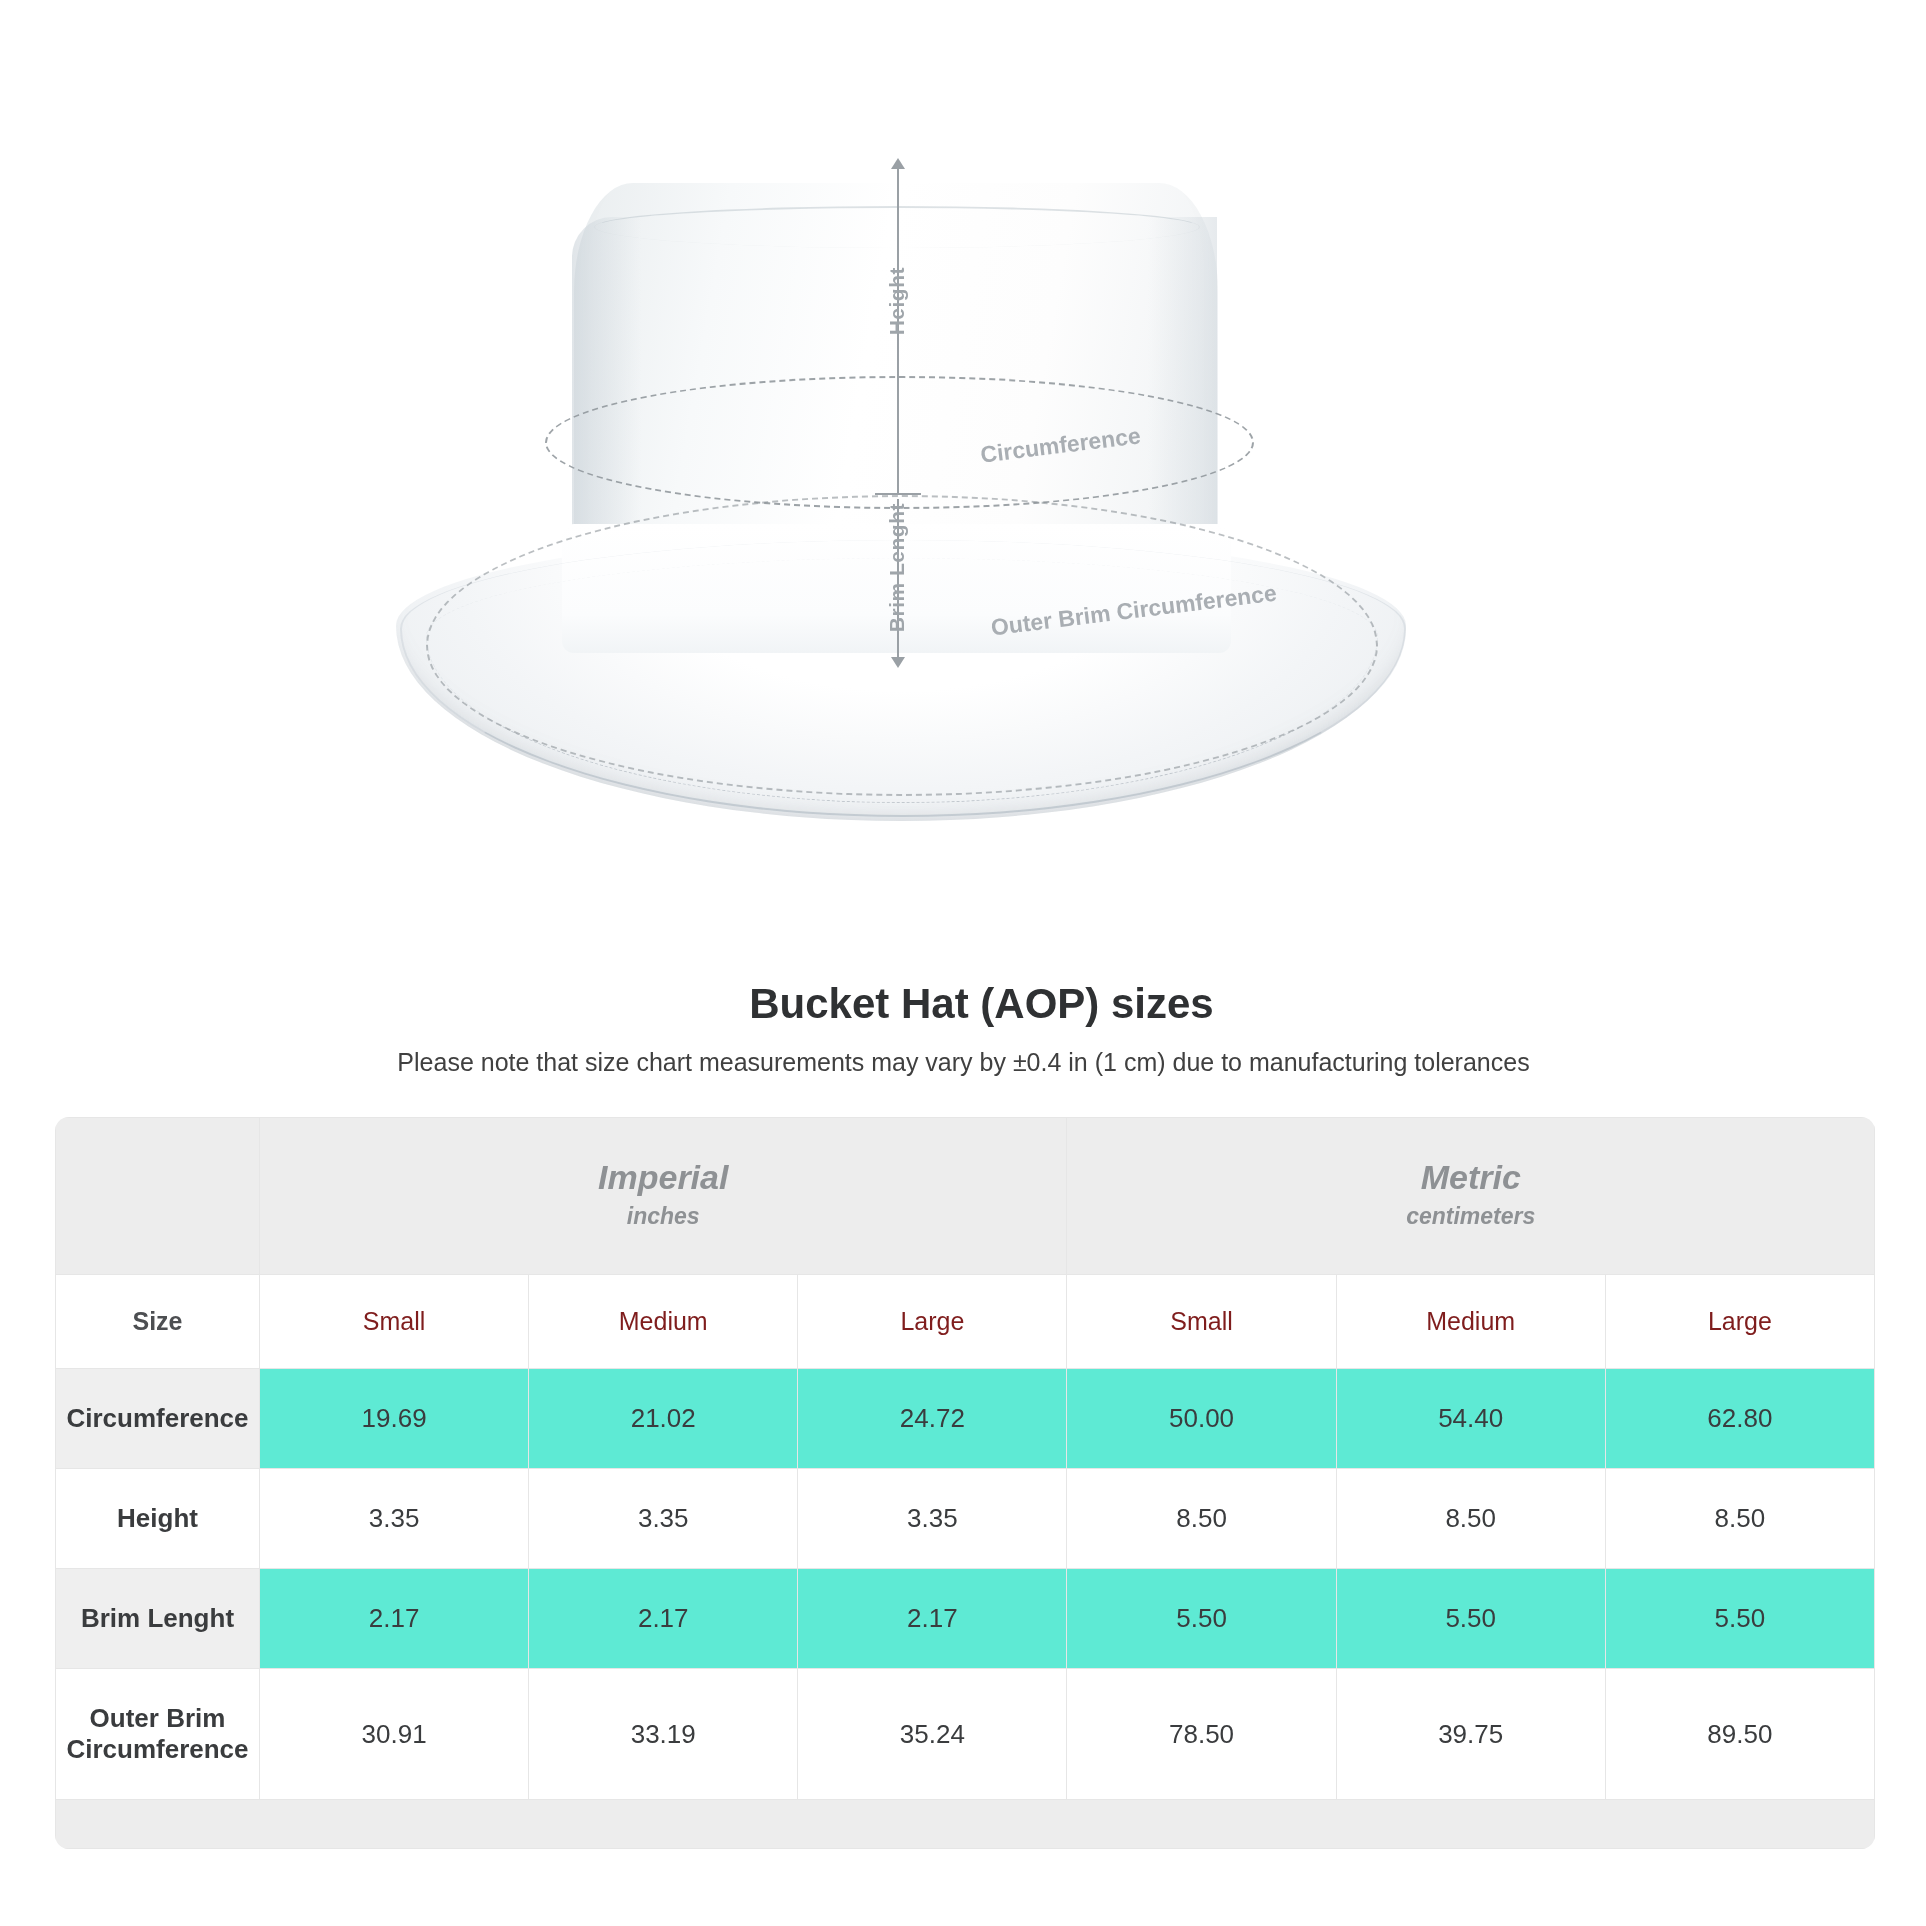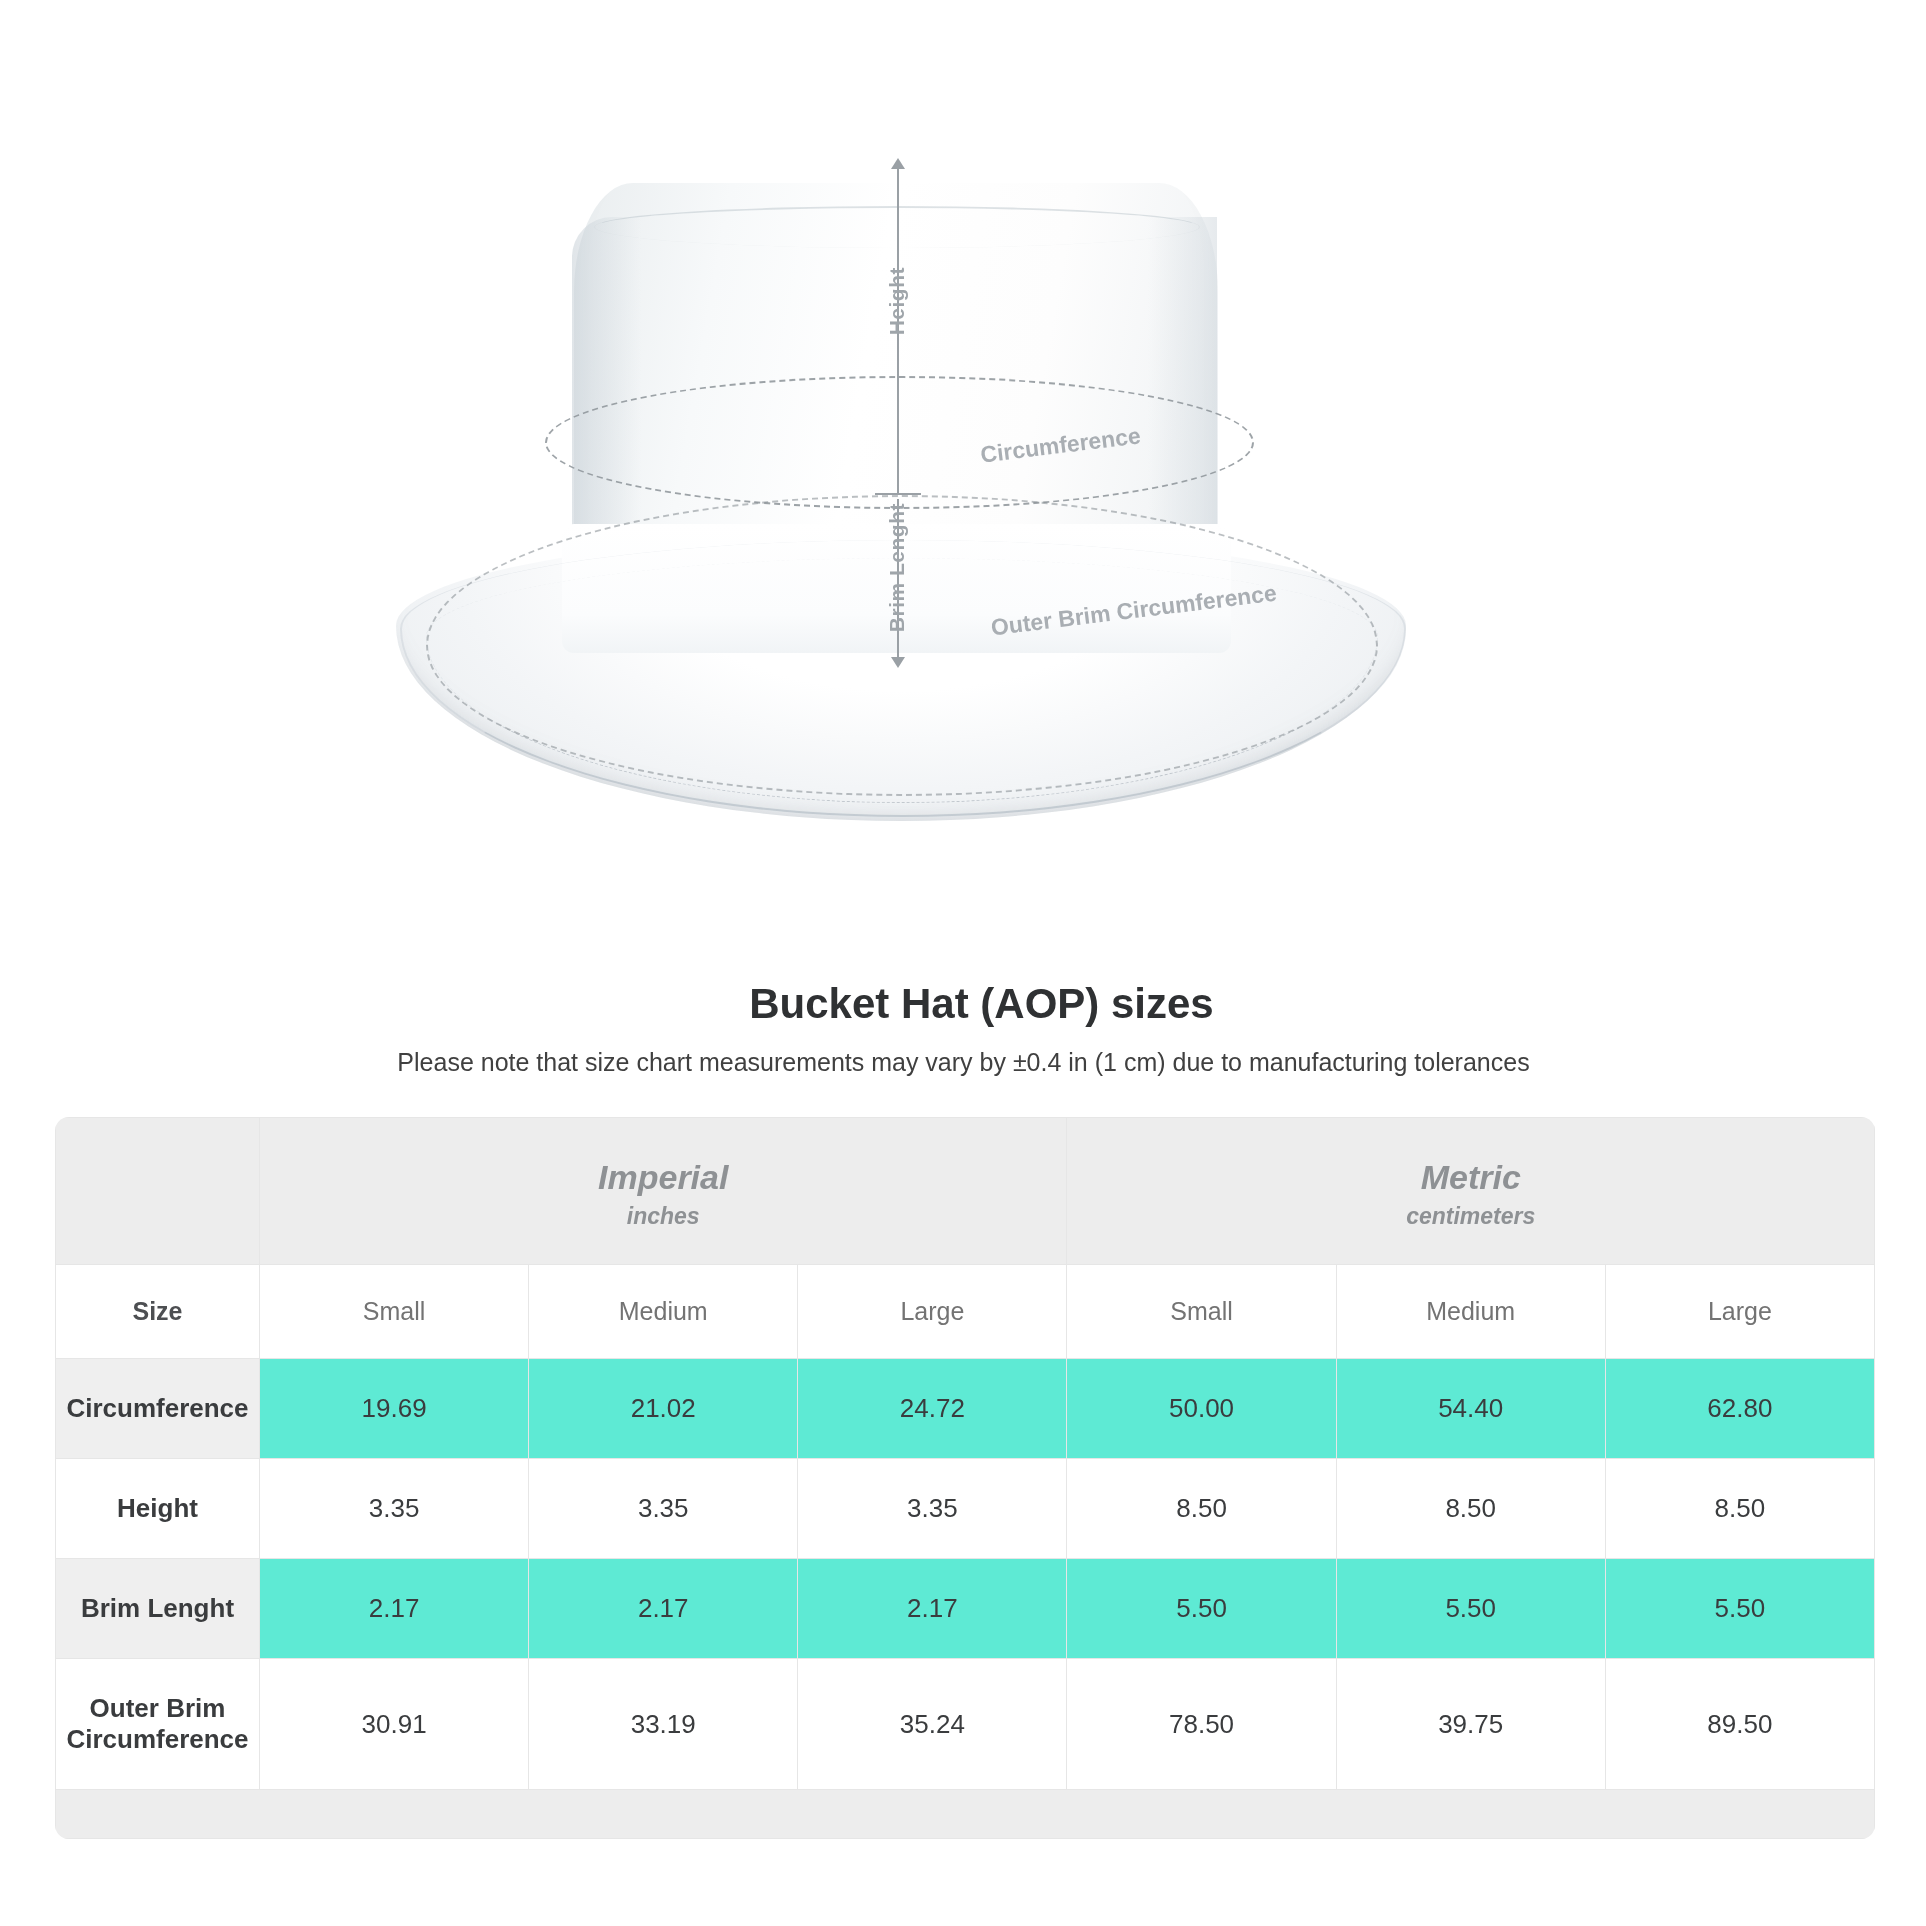--- a/index.html
+++ b/index.html
@@ -232,21 +232,21 @@
     overflow: hidden;
   }
   table.size-table td, table.size-table th {
     border: 1px solid #e6e6e6;
     text-align: center;
     vertical-align: middle;
   }
   .unit-row td {
     background: #ededed;
     border: none;
-    padding: 40px 0 34px 0;
+    padding: 40px 0 44px 0;
   }
   .unit-row td.corner {
     background: #ededed;
   }
   .unit-name {
     font-size: 34px;
     font-style: italic;
     font-weight: bold;
     color: #8e9194;
   }
@@ -254,21 +254,21 @@
     font-size: 23px;
     font-style: italic;
     color: #8e9194;
     margin-top: 6px;
     font-weight: bold;
   }
   .head-row td {
     background: #ffffff;
     padding: 32px 0;
     font-size: 25px;
-    color: #737373;
+    color: #7f1d1d;
   }
   .head-row td.rowhead {
     font-size: 25px;
     color: #4d4f52;
   }
   .data-row td {
     padding: 34px 0;
     font-size: 26px;
     color: #3a3c3e;
     background: #ffffff;

